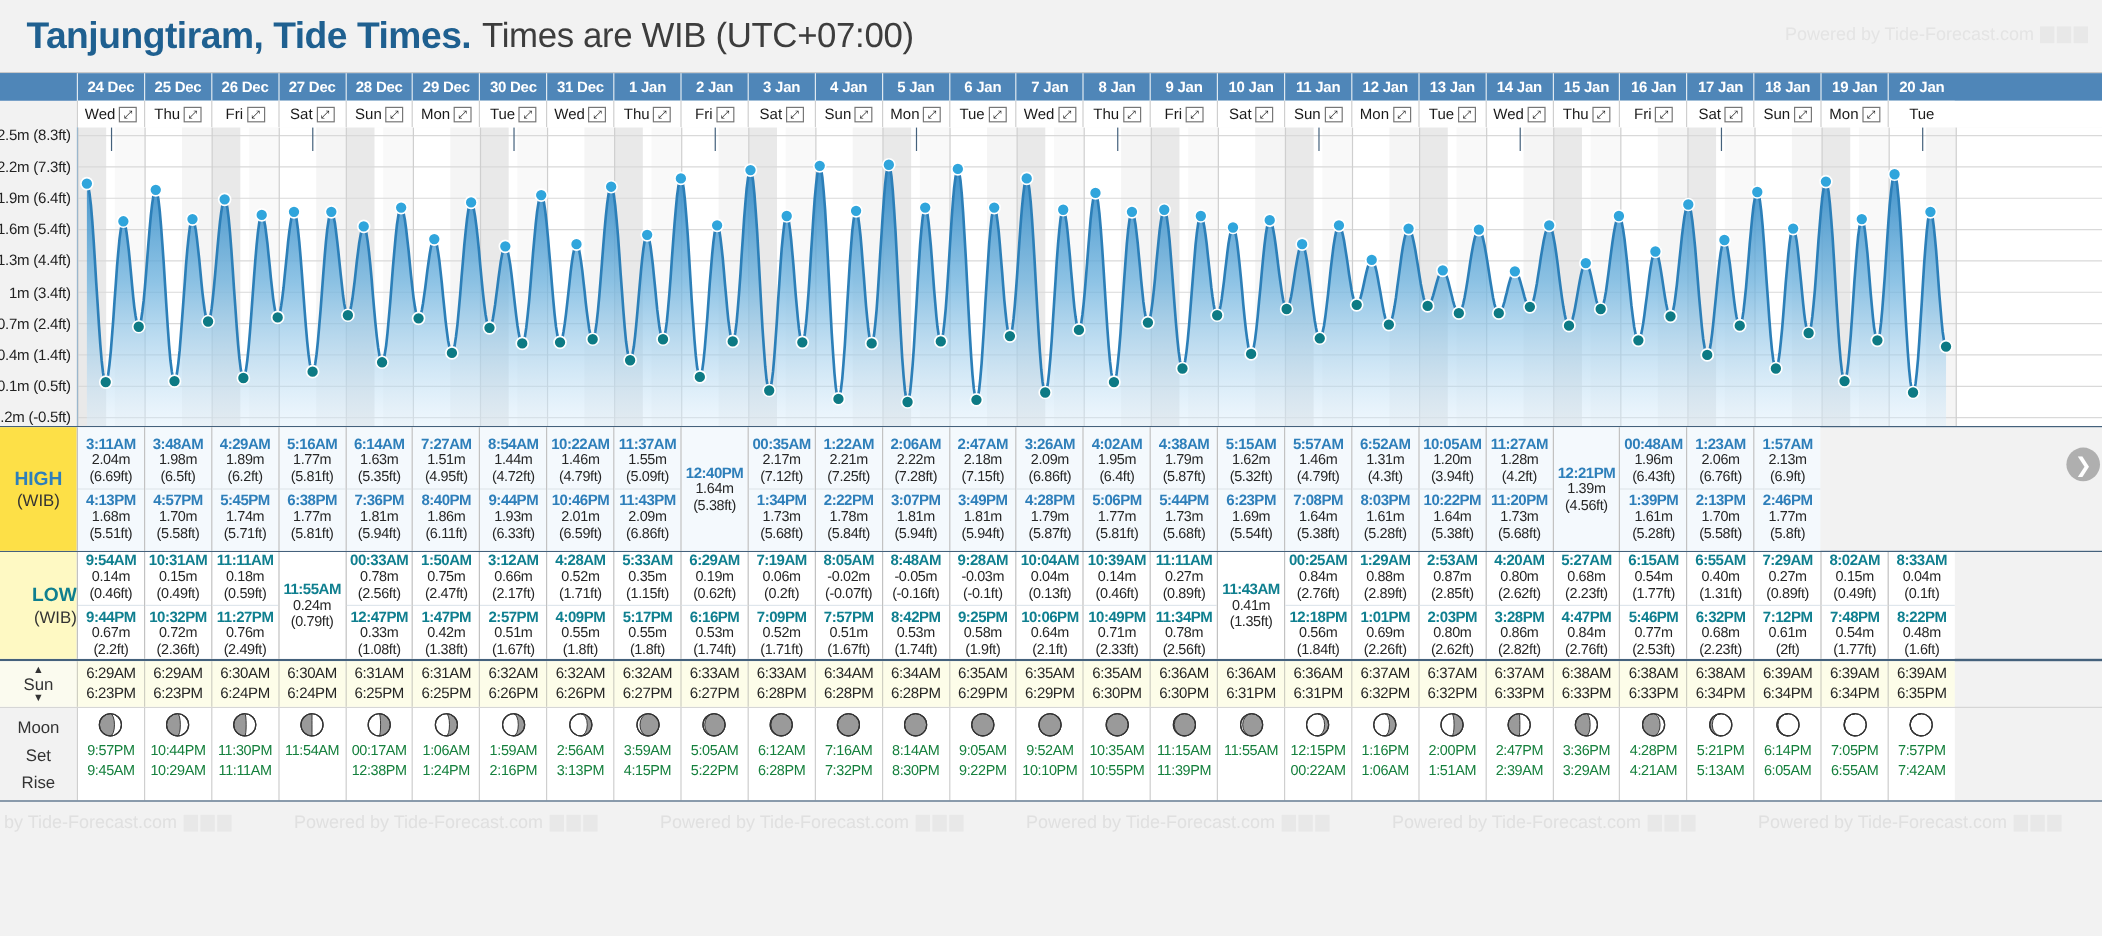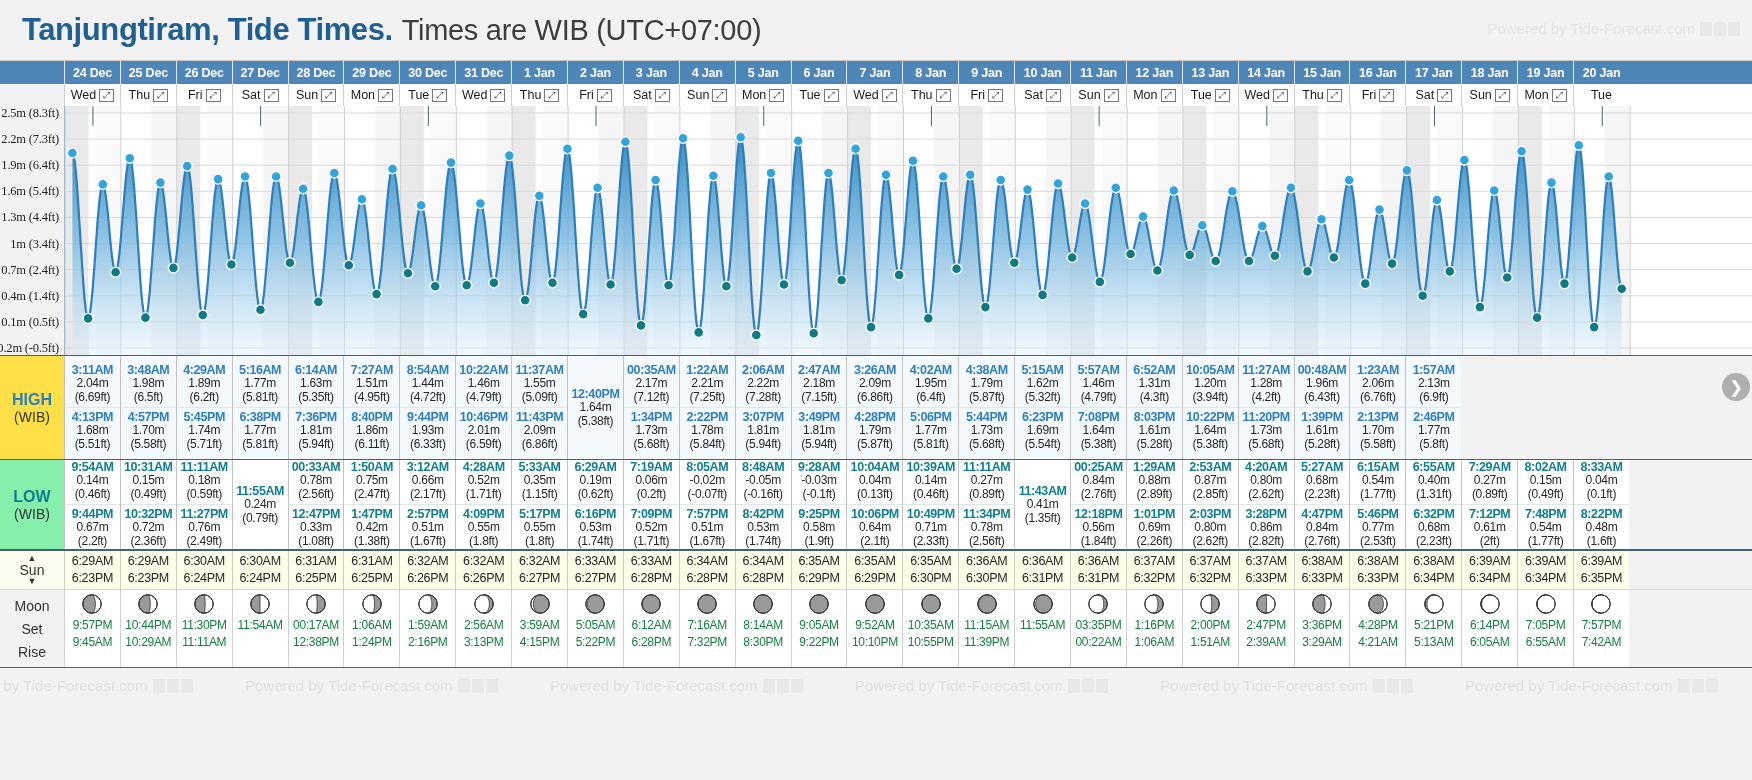--- a/index.html
+++ b/index.html
@@ -66,21 +66,21 @@
     gap: 3px; border-left: 1px solid #cfcfcf;
     font-size: 12.5px; color: #1a1a1a; background: #fff;
   }
   .expand-btn {
     width: 15px; height: 13px; border: 1px solid #777; background: #fff;
     display: flex; align-items: center; justify-content: center;
     font-size: 9px; color: #222; line-height: 1; cursor: pointer;
   }
 
   
-  .chart-wrap { position: relative; height: 249px; display: flex; font-family: Liberation Serif, serif; }
+  .chart-wrap { position: relative; height: 249px; display: flex; }
   .yaxis {
     width: 64px; min-width: 64px; flex: 0 0 64px;
     position: relative; background: #f2f2f2;
   }
   .ytick {
     position: absolute; right: 5px; font-size: 12.5px; color: #222;
     transform: translateY(-50%); white-space: nowrap; letter-spacing: -0.2px;
   }
   .plot {
     position: relative; flex: 1; background: #fff;
@@ -94,21 +94,21 @@
   .tide-row .cell {
     border-left: 1px solid #c2c2c2;
     display: flex; flex-direction: column;
     align-items: center; justify-content: center;
     padding: 1px 0;
   }
   .row-high { height: 104px; }
   .row-high .lbl { background: #fde047; }
   .row-high .cell { background: #f4f9fd; }
   .row-low  { height: 90px; }
-  .row-low .lbl  { background: #86efac; }
+  .row-low .lbl  { background: #fef9c3; align-items: flex-end; }
   .row-low .cell { background: #ffffff; }
 
   .lbl-high { color: #2e7fba; font-weight: bold; font-size: 16px; }
   .lbl-low  { color: #0f7f8f; font-weight: bold; font-size: 16px; }
   .lbl-unit { color: #333; font-size: 14px; }
 
   .ev { width: 100%; text-align: center; line-height: 1.15; padding: 2px 0; }
   .ev + .ev { border-top: 1px solid #dfe6ec; }
   .ev-t { font-size: 12.5px; font-weight: bold; letter-spacing: -0.4px; }
   .row-high .ev-t { color: #2e7fba; }
@@ -822,20 +822,27 @@
               <div class="ev-m">1.28m</div>
               <div class="ev-f">(4.2ft)</div>
             </div>
             <div class="ev">
               <div class="ev-t">11:20PM</div>
               <div class="ev-m">1.73m</div>
               <div class="ev-f">(5.68ft)</div>
             </div>
           </div>
           <div class="cell">
+            <div class="ev single">
+              <div class="ev-t">12:21PM</div>
+              <div class="ev-m">1.39m</div>
+              <div class="ev-f">(4.56ft)</div>
+            </div>
+          </div>
+          <div class="cell">
             <div class="ev">
               <div class="ev-t">00:48AM</div>
               <div class="ev-m">1.96m</div>
               <div class="ev-f">(6.43ft)</div>
             </div>
             <div class="ev">
               <div class="ev-t">1:39PM</div>
               <div class="ev-m">1.61m</div>
               <div class="ev-f">(5.28ft)</div>
             </div>
@@ -1492,21 +1499,21 @@
               </svg></div>
             <div class="moon-t">11:55AM</div>
             <div class="moon-t"></div>
           </div>
           <div class="cell">
             <div class="moon-ico"><svg viewBox="0 0 22 22" width="22" height="22">
                 <circle cx="11" cy="11" r="9.2" fill="#ffffff" stroke="#333" stroke-width="1"></circle>
                 <path d="M 11 1.8000000000000007 A 9.2 9.2 0 0 1 11 20.2 A 5.864300705687945 9.2 0 0 0 11 1.8000000000000007 Z" fill="#9a9a9a" stroke="#333" stroke-width="0.8"></path>
                 <circle cx="11" cy="11" r="9.2" fill="none" stroke="#333" stroke-width="1"></circle>
               </svg></div>
-            <div class="moon-t">03:35PM</div>
+            <div class="moon-t">12:15PM</div>
             <div class="moon-t">00:22AM</div>
           </div>
           <div class="cell">
             <div class="moon-ico"><svg viewBox="0 0 22 22" width="22" height="22">
                 <circle cx="11" cy="11" r="9.2" fill="#ffffff" stroke="#333" stroke-width="1"></circle>
                 <path d="M 11 1.8000000000000007 A 9.2 9.2 0 0 1 11 20.2 A 3.917169482398668 9.2 0 0 0 11 1.8000000000000007 Z" fill="#9a9a9a" stroke="#333" stroke-width="0.8"></path>
                 <circle cx="11" cy="11" r="9.2" fill="none" stroke="#333" stroke-width="1"></circle>
               </svg></div>
             <div class="moon-t">1:16PM</div>
             <div class="moon-t">1:06AM</div>

